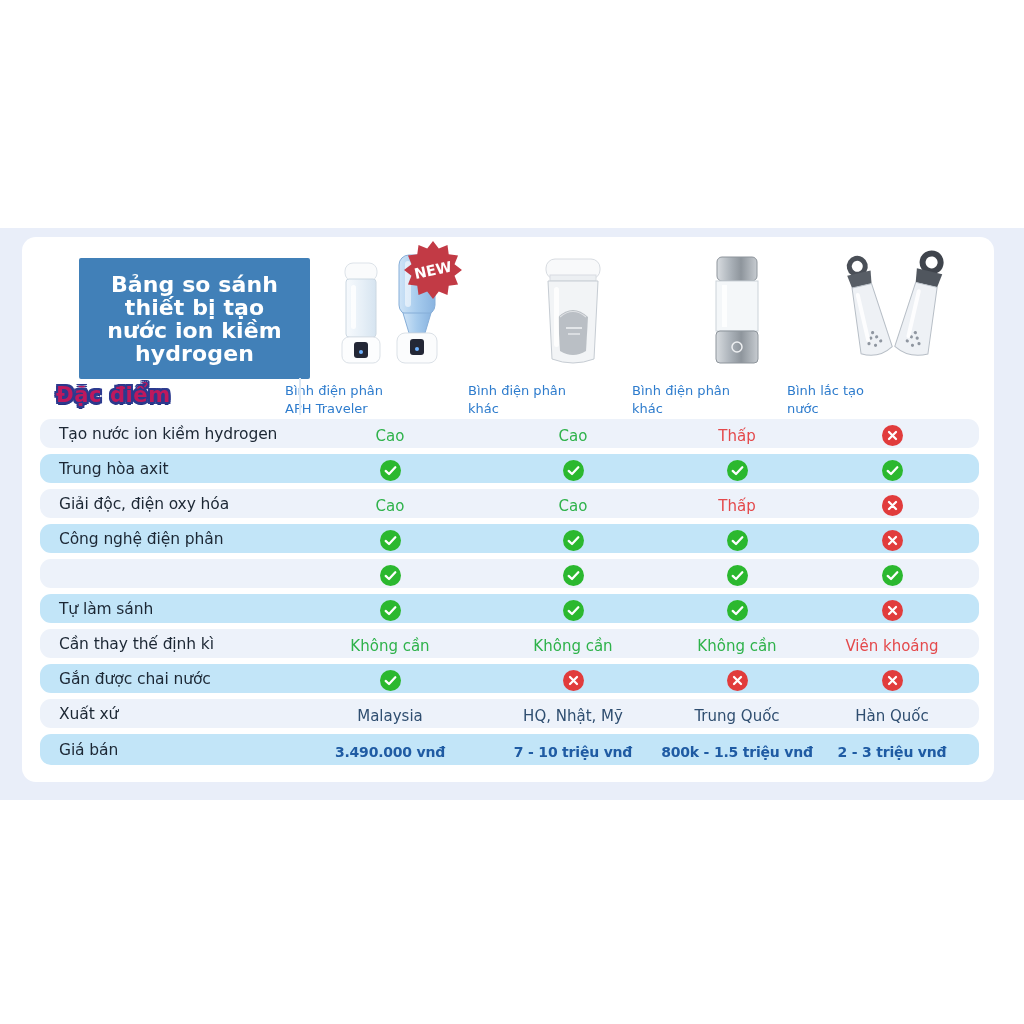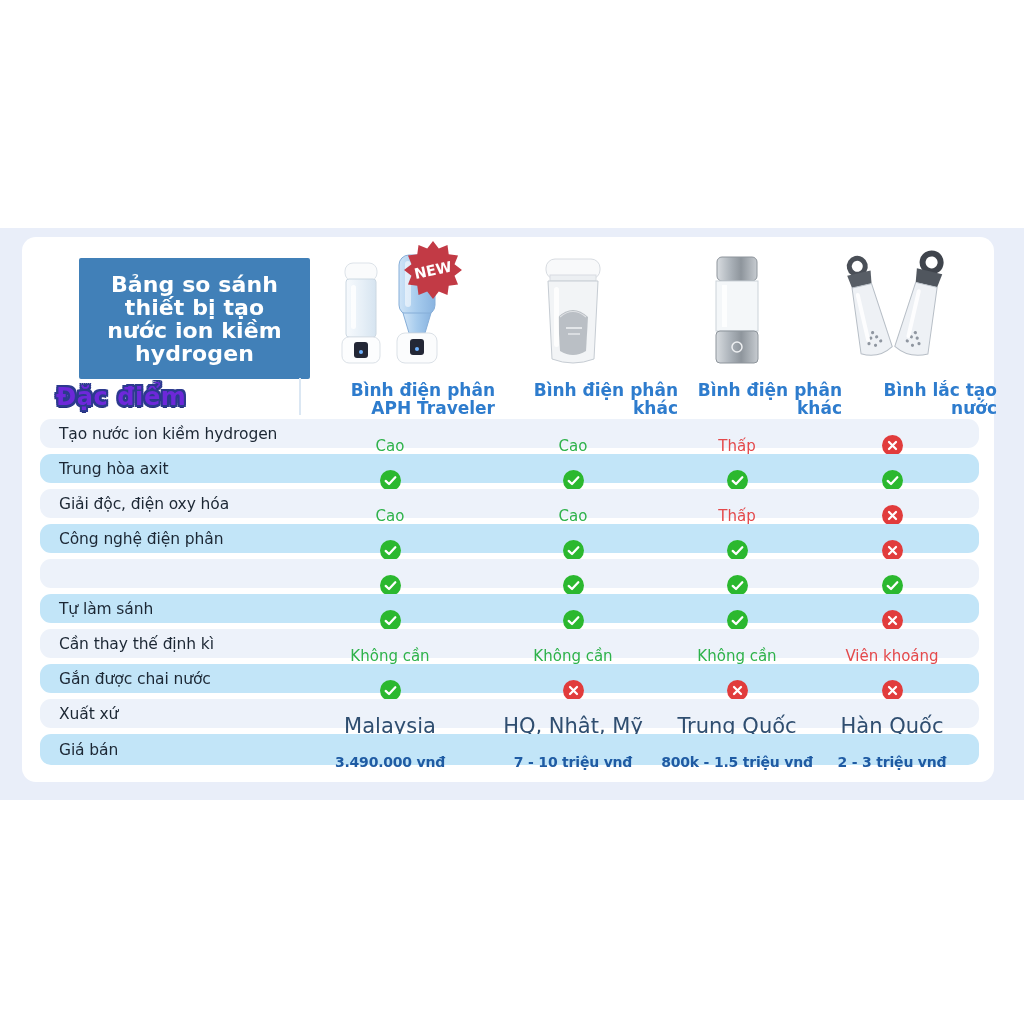--- a/index.html
+++ b/index.html
@@ -15,54 +15,54 @@
   
   .title-box{
     position:absolute;left:25px;top:21px;width:231px;height:121px;border-radius:2px;
     background:var(--title-bg,#4180b8);display:flex;flex-direction:column;justify-content:center;
     text-align:center;color:#ffffff;font-weight:bold;font-size:22px;line-height:23px;letter-spacing:.1px;margin-left:32px;
   }
 
   
   .head-cell{position:absolute;top:6px;width:190px;height:172px;}
   .head-cell .p-img{position:absolute;left:0;top:0;width:190px;height:136px;display:flex;align-items:flex-end;justify-content:center;}
-  .p-name{position:absolute;left:-10px;top:139px;width:210px;text-align:right;
-    color:var(--colhead,#2e7ccd);font-weight:bold;font-size:17px;line-height:17.5px;}
+  .p-name{position:absolute;left:-10px;top:139px;width:210px;text-align:left;
+    color:var(--colhead,#2e7ccd);font-weight:normal;font-size:13px;line-height:17.5px;}
   .hc0{left:273px;} .hc1{left:456px;} .hc2{left:620px;} .hc3{left:775px;}
   .head-divider{position:absolute;left:277px;top:141px;width:2px;height:37px;background:#dbe7f3;}
 
   
   .new-badge{position:absolute;left:381px;top:3px;width:60px;height:60px;}
   .new-badge svg{display:block;}
 
   
   .dac-diem{
-    position:absolute;left:34px;top:146px;font-size:24px;font-weight:bold;letter-spacing:.6px;
-    color:#6d28d9;
+    position:absolute;left:34px;top:146px;font-size:21px;font-weight:bold;letter-spacing:.6px;
+    color:#be185d;
     text-shadow:-2px -2px 0 var(--outline,#2c3a8e),2px -2px 0 var(--outline,#2c3a8e),
       -2px 2px 0 var(--outline,#2c3a8e),2px 2px 0 var(--outline,#2c3a8e),
       -2px 0 0 var(--outline,#2c3a8e),2px 0 0 var(--outline,#2c3a8e),
       0 -2px 0 var(--outline,#2c3a8e),0 2px 0 var(--outline,#2c3a8e),0 3px 0 #232f7e;
   }
 
   
   #rows{position:absolute;left:18px;top:182px;width:939px;}
   .row{position:relative;height:29px;margin-bottom:6px;border-radius:11px;}
   .row-light{background:var(--row-light,#edf2fa);}
   .row-blue{background:var(--row-blue,#c2e5f8);}
   .row-price{height:31px;}
   .row-label{
     position:absolute;left:19px;top:0;height:100%;display:flex;align-items:center;
     color:var(--label,#1c2734);font-size:15.5px;letter-spacing:-.1px;white-space:nowrap;
   }
-  .cell{position:absolute;top:12px;width:190px;height:100%;display:flex;align-items:center;justify-content:center;white-space:nowrap;}
+  .cell{position:absolute;top:2px;width:190px;height:100%;display:flex;align-items:center;justify-content:center;white-space:nowrap;}
   .c0{left:255px;} .c1{left:438px;} .c2{left:602px;} .c3{left:757px;}
   .val-good{color:var(--good,#2eb24a);font-weight:500;font-size:15px;}
   .val-bad{color:var(--bad,#e4494b);font-weight:500;font-size:15px;}
-  .val-neutral{color:var(--neutral,#2f4e70);font-size:21px;}
+  .val-neutral{color:var(--neutral,#2f4e70);font-size:15px;}
   .val-price{color:var(--price,#1f5ba3);font-weight:bold;font-size:14px;letter-spacing:-.2px;}
   .ic{width:21px;height:21px;display:inline-block;}
   .ic svg{width:21px;height:21px;display:block;}
 </style>
 </head>
 <body>
 
 <div class="band"></div>
 
 <div class="card">

